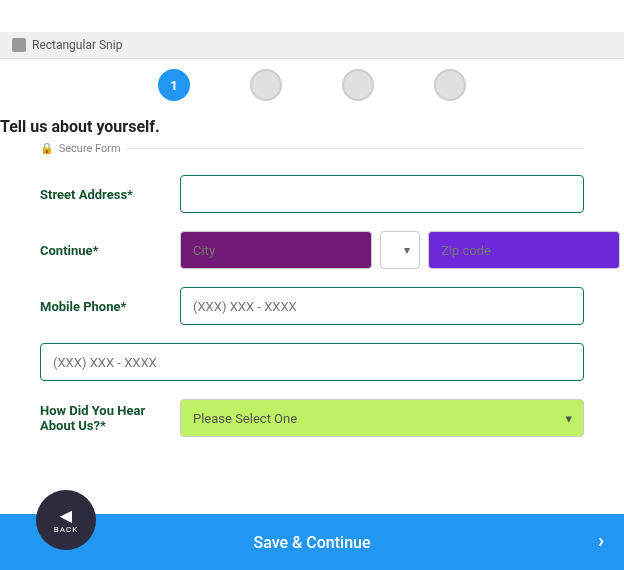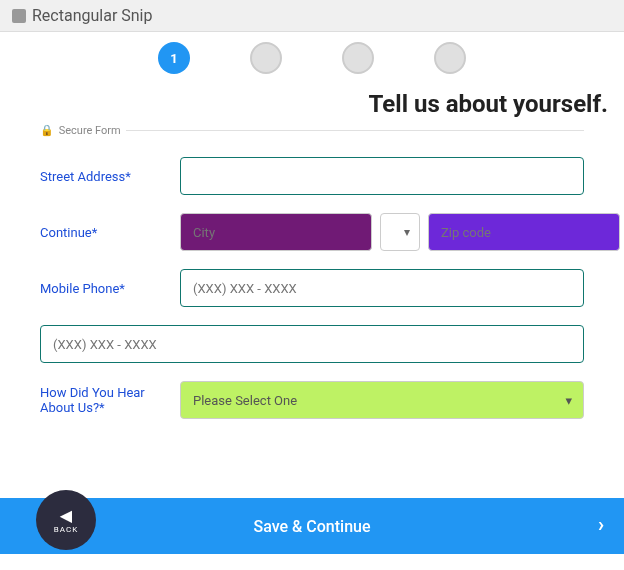--- a/index.html
+++ b/index.html
@@ -13,26 +13,27 @@
       width: 624px;
       height: 570px;
       background: #ffffff;
       overflow: hidden;
       position: relative;
     }
 
     .top-bar {
       background: #f0f0f0;
       padding: 6px 12px;
-      font-size: 16px;
+      font-size: 12px;
       color: #555;
       display: flex;
       align-items: center;
       gap: 6px;
       border-bottom: 1px solid #ddd;
+      margin-top: 32px;
     }
 
     .top-bar-icon {
       width: 14px;
       height: 14px;
       background: #999;
       border-radius: 2px;
       display: inline-block;
     }
 
@@ -61,25 +62,25 @@
       color: white;
     }
 
     .step-circle.inactive {
       background: #e0e0e0;
       color: #aaa;
       border: 2px solid #ccc;
     }
 
     .page-title {
-      text-align: right;
-      font-size: 24px;
+      text-align: left;
+      font-size: 16px;
       font-weight: 700;
       color: #222;
-      padding: 10px 16px 6px 0;
+      padding: 10px 0 6px 0;
     }
 
     .secure-form-label {
       display: flex;
       align-items: center;
       gap: 5px;
       font-size: 11px;
       color: #888;
       padding: 0 40px 10px 40px;
     }
@@ -96,22 +97,22 @@
 
     .form-row {
       display: flex;
       align-items: center;
       margin-bottom: 18px;
     }
 
     .form-label {
       width: 140px;
       font-size: 13px;
-      font-weight: 400;
-      color: #1d4ed8;
+      font-weight: 700;
+      color: #14532d;
       flex-shrink: 0;
     }
 
     .form-field {
       flex: 1;
     }
 
     .input-full {
       width: 100%;
       height: 38px;
@@ -367,18 +368,18 @@
 
 </div>
 
 <div class="back-button">
   <div class="back-button-inner">
     <span class="back-arrow">◀</span>
     <span class="back-label">BACK</span>
   </div>
 </div>
 
-<div style="position: absolute; bottom: 16px; left: 0; right: 0;">
+<div style="position: absolute; bottom: 0; left: 0; right: 0;">
   <div class="save-continue-bar">
     <span class="save-continue-text">Save &amp; Continue</span>
     <span class="save-continue-arrow">›</span>
   </div>
 </div>
 
 </body></html>

